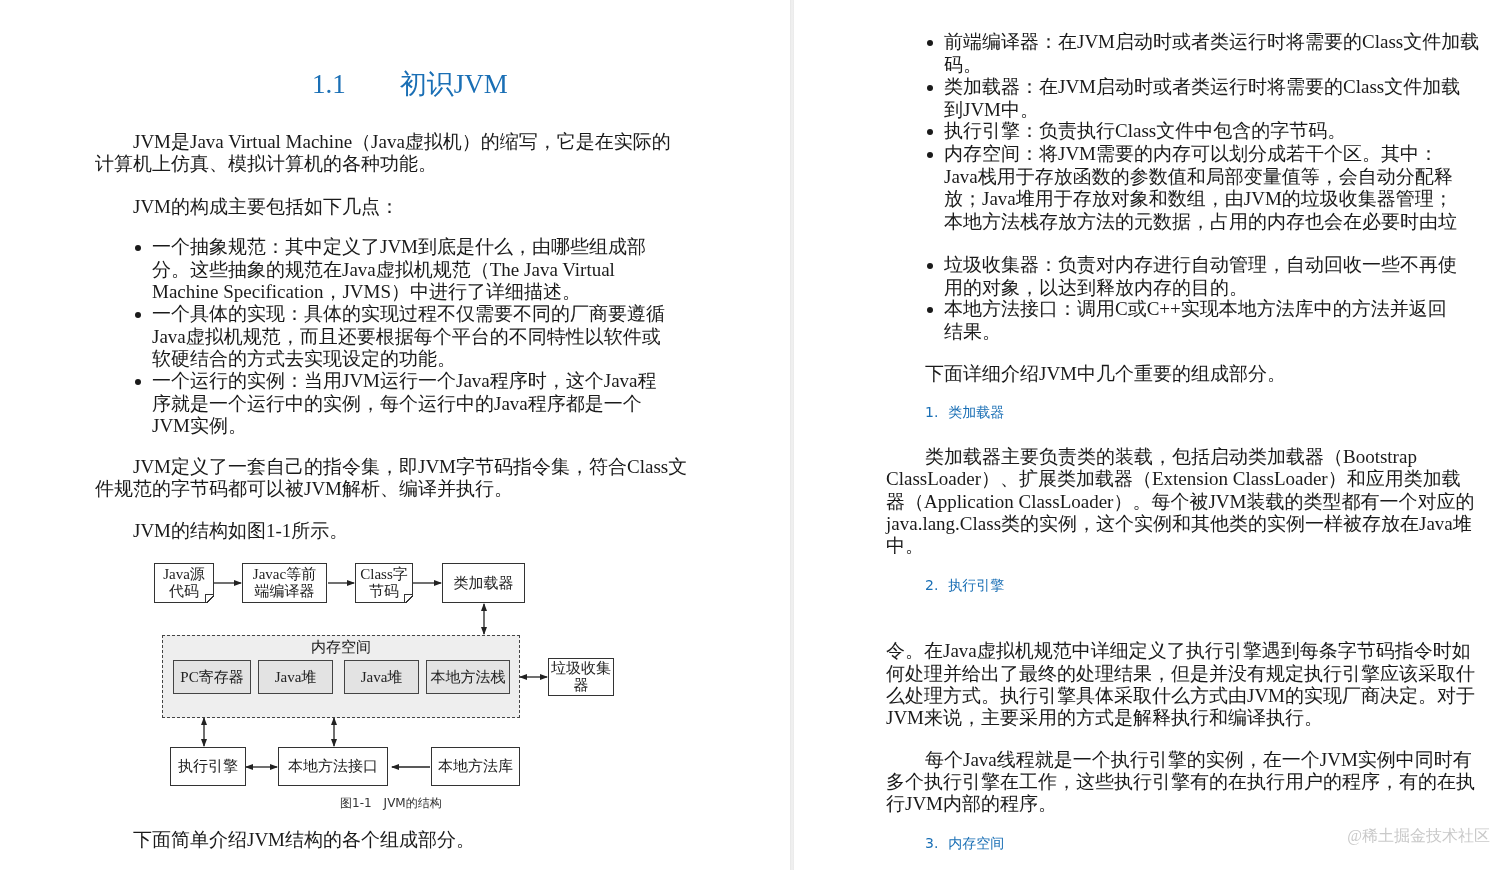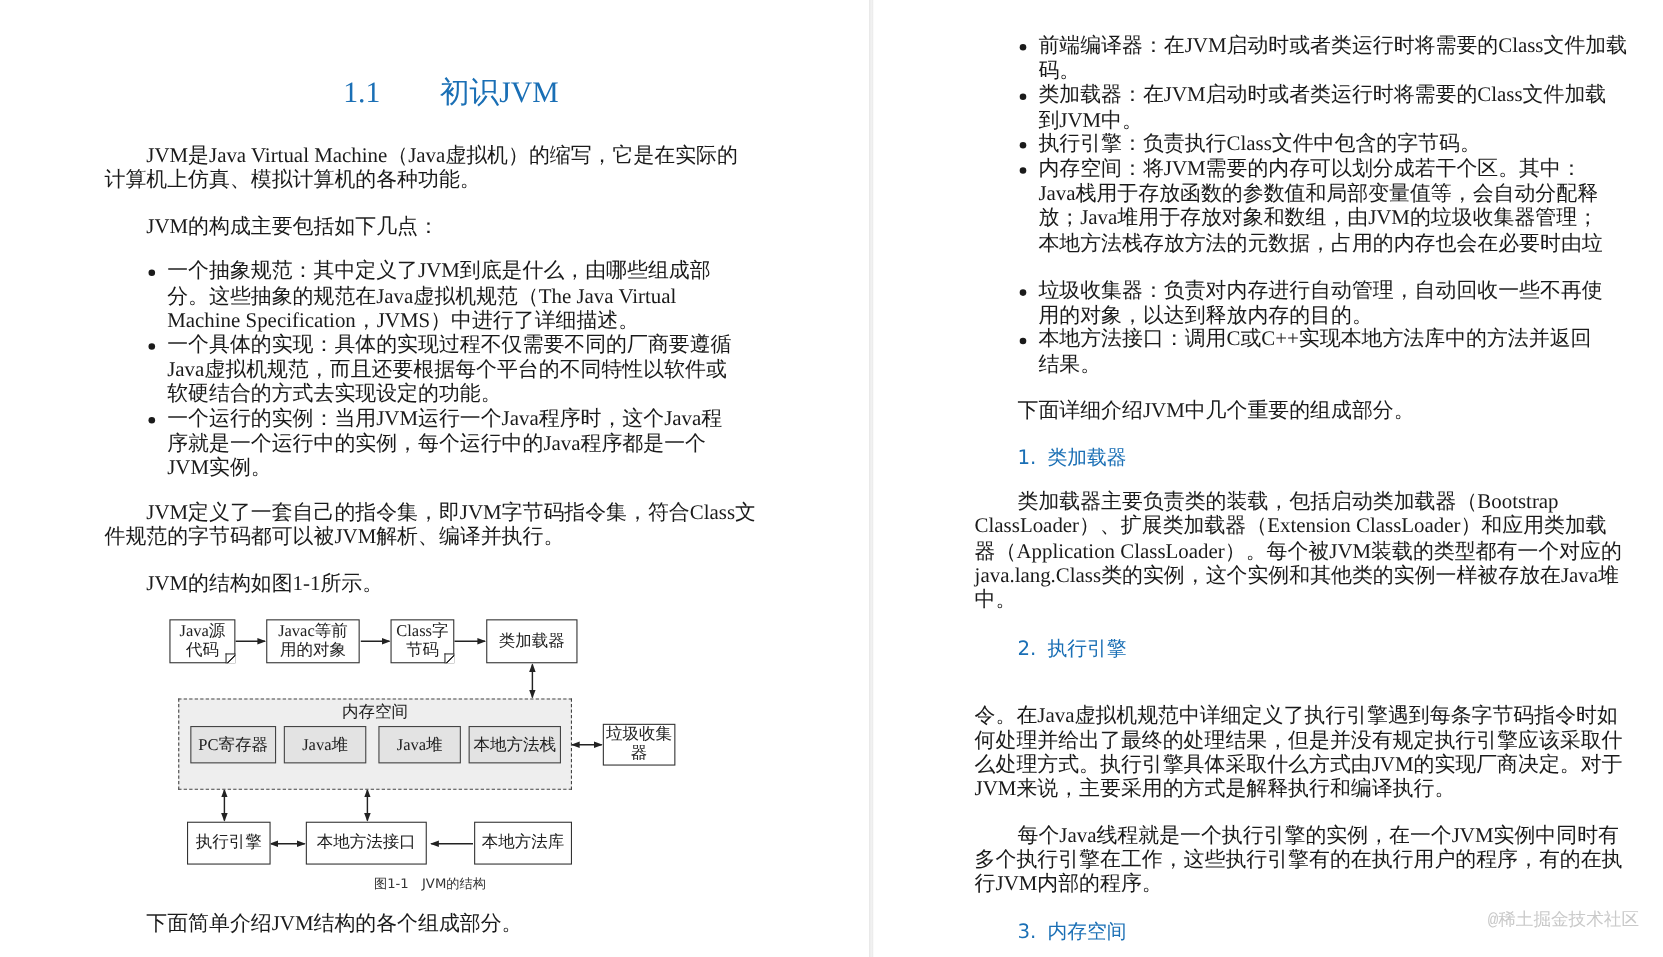--- a/index.html
+++ b/index.html
@@ -7,36 +7,36 @@
   body { position: relative; font-family: "Liberation Serif", "DejaVu Serif", serif; color: #1a1a1a; }
 
   .page { position: absolute; top: 0; height: 870px; background: #ffffff; }
   .page-left { left: 0; width: 792px; }
   .page-right { left: 794px; width: 718px; }
   .gutter { position: absolute; left: 790px; top: 0; width: 4px; height: 870px; background: linear-gradient(to right, #e6e6e6, #f2f2f2, #e9e9e9); }
 
   .abs { position: absolute; }
   .txt { font-size: 19px; line-height: 22.5px; white-space: nowrap; letter-spacing: 0; }
   .heading { color: #1a6fb5; font-size: 27px; }
-  .subhead { color: #1a6fb5; font-family: "DejaVu Sans", "Liberation Sans", sans-serif; font-size: 18px; }
+  .subhead { color: #1a6fb5; font-family: "DejaVu Sans", "Liberation Sans", sans-serif; font-size: 14px; }
   .subhead .num { margin-right: 10px; }
 
   .bullet { position: absolute; font-size: 19px; line-height: 22.5px; }
   .bullet::before { content: ""; position: absolute; left: -17px; top: 9px; width: 6px; height: 6px; border-radius: 50%; background: #1a1a1a; }
 
   
   .diagram { position: absolute; left: 150px; top: 560px; width: 500px; height: 255px; font-size: 15px; }
   .box { position: absolute; border: 1.3px solid #333; background: #fff; display: flex; align-items: center; justify-content: center; text-align: center; line-height: 17px; color: #222; }
   .doc::after { content: ""; position: absolute; right: -1px; bottom: -1px; width: 8px; height: 8px; background: linear-gradient(135deg, #fff 50%, #333 50%, #333 58%, #fff 58%); border-top: 1.3px solid #333; border-left: 1.3px solid #333; }
   .mem { position: absolute; border: 1.3px dashed #444; background: #eeeeee; }
   .inner { position: absolute; border: 1.3px solid #444; background: #e3e3e3; display: flex; align-items: center; justify-content: center; color: #222; }
   .mem-label { position: absolute; left: 0; right: 0; top: 2px; text-align: center; }
   .caption { position: absolute; font-family: "DejaVu Sans", sans-serif; font-size: 12px; color: #333; }
 
-  .watermark { position: absolute; right: 22px; top: 826px; font-family: Liberation Mono, monospace; font-size: 16px; color: #c9c9c9; }
+  .watermark { position: absolute; right: 22px; top: 826px; font-family: Liberation Serif, serif; font-size: 16px; color: #c9c9c9; }
 </style>
 </head>
 <body>
 
 <div class="page page-left">
   <div class="abs heading" style="left:312px; top:66px;">1.1　　初识JVM</div>
 
   <div class="abs txt" style="left:133px; top:131px;">JVM是Java Virtual Machine（Java虚拟机）的缩写，它是在实际的</div>
   <div class="abs txt" style="left:95px; top:153px;">计算机上仿真、模拟计算机的各种功能。</div>
 
@@ -95,21 +95,21 @@
 
     <div class="box doc" style="left:4px; top:3px; width:60px; height:40px;">
       <div>
           <div>Java源</div>
           <div>代码</div>
         </div>
     </div>
     <div class="box" style="left:92px; top:3px; width:85px; height:40px;">
       <div>
           <div>Javac等前</div>
-          <div>用的对象</div>
+          <div>端编译器</div>
         </div>
     </div>
     <div class="box doc" style="left:205px; top:3px; width:58px; height:40px;">
       <div>
           <div>Class字</div>
           <div>节码</div>
         </div>
     </div>
     <div class="box" style="left:292px; top:3px; width:83px; height:40px;">
       <span>类加载器</span>

